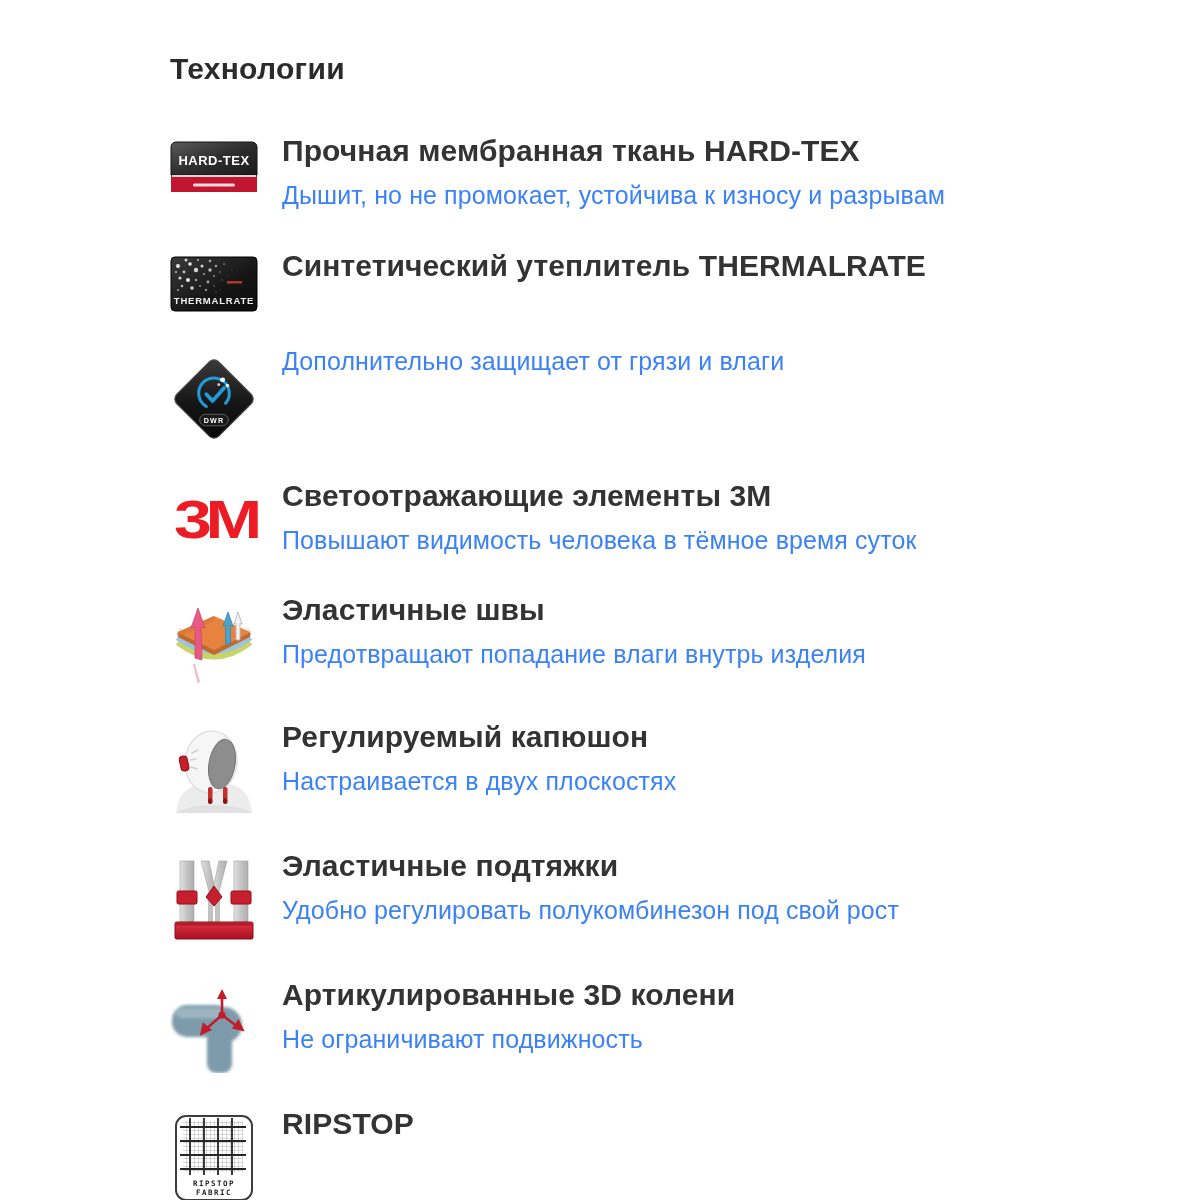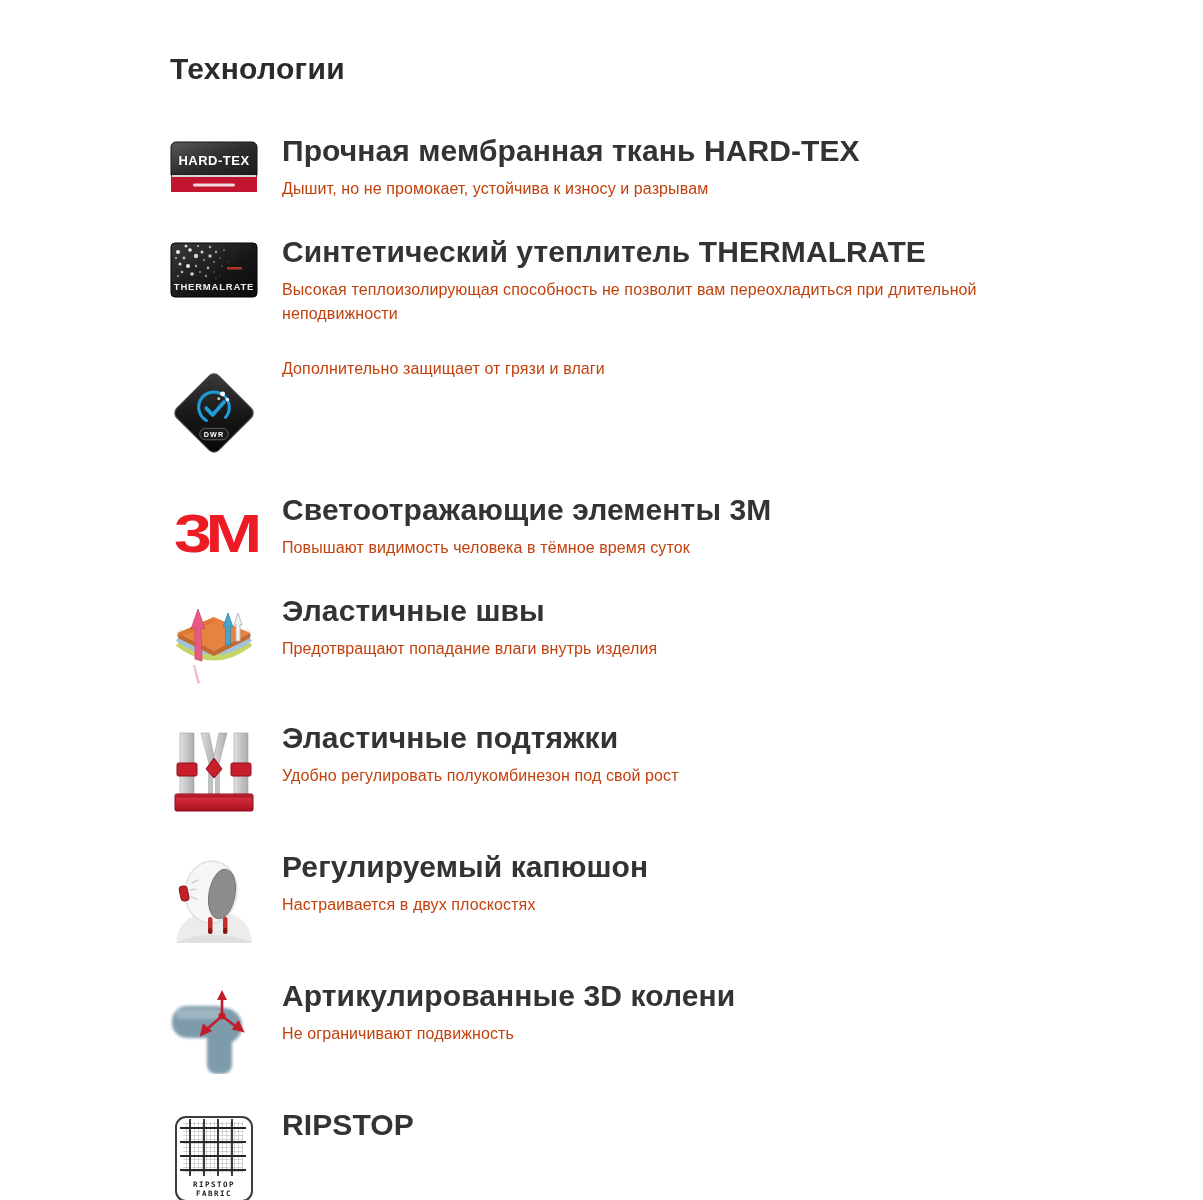--- a/index.html
+++ b/index.html
@@ -18,21 +18,21 @@
   .icon-box {
     width: 88px; min-width: 88px; margin-right: 24px;
     display: flex; justify-content: center; align-items: flex-start; margin-top: 11px;
   }
   .txt { max-width: 760px; padding-top: 1px; }
   .item-title {
     font-size: 30px; font-weight: 700; color: #333333;
     line-height: 1.3; margin-bottom: 7px; letter-spacing: .1px;
   }
   .item-desc {
-    font-size: 16px; font-weight: 400; color: #c2410c;
+    font-size: 25px; font-weight: 400; color: #3b82f6;
     line-height: 1.5; letter-spacing: .1px;
   }
   .badge-text { font-family: "Liberation Sans", sans-serif; }
   .ripstop-label { font-family: "DejaVu Sans Mono", monospace; }
   svg { display: block; }
 </style>
 </head>
 <body>
 
 <div class="wrap">
@@ -105,21 +105,20 @@
           <circle cx="58" cy="20" r=".6" opacity=".3"></circle>
             <circle cx="50" cy="34" r=".6" opacity=".3"></circle>
             <circle cx="62" cy="14" r=".5" opacity=".25"></circle>
         </g>
         <rect x="57" y="25" width="15" height="2.6" fill="#c0392b" opacity=".9"></rect>
         <text class="badge-text" x="44" y="48" text-anchor="middle" font-size="9.5" font-weight="bold" fill="#efefef" letter-spacing="0.8">THERMALRATE</text>
       </svg>
     </div>
     <div class="txt">
       <div class="item-title">Синтетический утеплитель THERMALRATE</div>
-      <div class="item-desc">Высокая теплоизолирующая способность не позволит вам переохладиться при длительной неподвижности</div>
     </div>
   </div>
 
   <div class="row">
     <div class="icon-box">
       <svg width="92" height="92" viewBox="0 0 92 92">
         <defs>
           <linearGradient id="dwg" x1="0" y1="0" x2="1" y2="1">
             <stop offset="0" stop-color="#3c3c3c"></stop>
               <stop offset="0.55" stop-color="#161616"></stop>
@@ -173,20 +172,43 @@
     </div>
     <div class="txt">
       <div class="item-title">Эластичные швы</div>
       <div class="item-desc">Предотвращают попадание влаги внутрь изделия</div>
     </div>
   </div>
 
   <div class="row">
     <div class="icon-box">
       <svg width="88" height="88" viewBox="0 0 88 88">
+        <path d="M6 86 Q8 62 30 57 L60 57 Q80 62 82 86 Z" fill="#ececec"></path>
+        <path d="M6 86 Q20 78 44 78 Q68 78 82 86 Z" fill="#e0e0e0"></path>
+        <ellipse cx="41" cy="35" rx="26" ry="31" fill="#f6f6f6" stroke="#dcdcdc" stroke-width="1.2" transform="rotate(6 41 35)"></ellipse>
+        <ellipse cx="52" cy="37" rx="13" ry="25" fill="#8d8d8d" stroke="#747474" stroke-width="1" transform="rotate(10 52 37)"></ellipse>
+        <path d="M22 26 l6 -3 M20 33 l6 -1 M21 40 l6 2" stroke="#d2d2d2" stroke-width="1.4" fill="none" stroke-linecap="round"></path>
+        <rect x="10" y="29" width="8" height="15" rx="3.5" fill="#c41f2a" stroke="#8e1414" stroke-width="1" transform="rotate(-12 14 36)"></rect>
+        <g>
+          <rect x="38" y="60" width="4.5" height="13" rx="2" fill="#c62f2f"></rect>
+          <rect x="38" y="71" width="4.5" height="6" rx="2" fill="#8e1414"></rect>
+          <rect x="53" y="60" width="4.5" height="13" rx="2" fill="#c62f2f"></rect>
+          <rect x="53" y="71" width="4.5" height="6" rx="2" fill="#8e1414"></rect>
+        </g>
+      </svg>
+    </div>
+    <div class="txt">
+      <div class="item-title">Регулируемый капюшон</div>
+      <div class="item-desc">Настраивается в двух плоскостях</div>
+    </div>
+  </div>
+
+  <div class="row">
+    <div class="icon-box">
+      <svg width="88" height="88" viewBox="0 0 88 88">
         <defs>
           <linearGradient id="strap" x1="0" y1="0" x2="1" y2="0">
             <stop offset="0" stop-color="#e2e2e2"></stop>
               <stop offset="0.5" stop-color="#c4c4c4"></stop>
               <stop offset="1" stop-color="#adadad"></stop>
           </linearGradient>
           <linearGradient id="waist" x1="0" y1="0" x2="0" y2="1">
             <stop offset="0" stop-color="#e23444"></stop>
               <stop offset="1" stop-color="#a91020"></stop>
           </linearGradient>
@@ -206,43 +228,20 @@
     </div>
     <div class="txt">
       <div class="item-title">Эластичные подтяжки</div>
       <div class="item-desc">Удобно регулировать полукомбинезон под свой рост</div>
     </div>
   </div>
 
   <div class="row">
     <div class="icon-box">
       <svg width="88" height="88" viewBox="0 0 88 88">
-        <path d="M6 86 Q8 62 30 57 L60 57 Q80 62 82 86 Z" fill="#ececec"></path>
-        <path d="M6 86 Q20 78 44 78 Q68 78 82 86 Z" fill="#e0e0e0"></path>
-        <ellipse cx="41" cy="35" rx="26" ry="31" fill="#f6f6f6" stroke="#dcdcdc" stroke-width="1.2" transform="rotate(6 41 35)"></ellipse>
-        <ellipse cx="52" cy="37" rx="13" ry="25" fill="#8d8d8d" stroke="#747474" stroke-width="1" transform="rotate(10 52 37)"></ellipse>
-        <path d="M22 26 l6 -3 M20 33 l6 -1 M21 40 l6 2" stroke="#d2d2d2" stroke-width="1.4" fill="none" stroke-linecap="round"></path>
-        <rect x="10" y="29" width="8" height="15" rx="3.5" fill="#c41f2a" stroke="#8e1414" stroke-width="1" transform="rotate(-12 14 36)"></rect>
-        <g>
-          <rect x="38" y="60" width="4.5" height="13" rx="2" fill="#c62f2f"></rect>
-          <rect x="38" y="71" width="4.5" height="6" rx="2" fill="#8e1414"></rect>
-          <rect x="53" y="60" width="4.5" height="13" rx="2" fill="#c62f2f"></rect>
-          <rect x="53" y="71" width="4.5" height="6" rx="2" fill="#8e1414"></rect>
-        </g>
-      </svg>
-    </div>
-    <div class="txt">
-      <div class="item-title">Регулируемый капюшон</div>
-      <div class="item-desc">Настраивается в двух плоскостях</div>
-    </div>
-  </div>
-
-  <div class="row">
-    <div class="icon-box">
-      <svg width="88" height="88" viewBox="0 0 88 88">
         <defs>
           <filter id="soft" x="-20%" y="-20%" width="140%" height="140%">
             <feGaussianBlur stdDeviation="1.6"></feGaussianBlur>
           </filter>
         </defs>
         <g filter="url(#soft)">
           <rect x="2" y="20" width="58" height="32" rx="15" fill="#7e9bab"></rect>
           <circle cx="54" cy="40" r="18" fill="#7e9bab"></circle>
           <rect x="37" y="46" width="25" height="42" rx="9" fill="#7e9bab"></rect>
           <rect x="6" y="23" width="46" height="10" rx="5" fill="#a9c0cb" opacity=".7"></rect>

